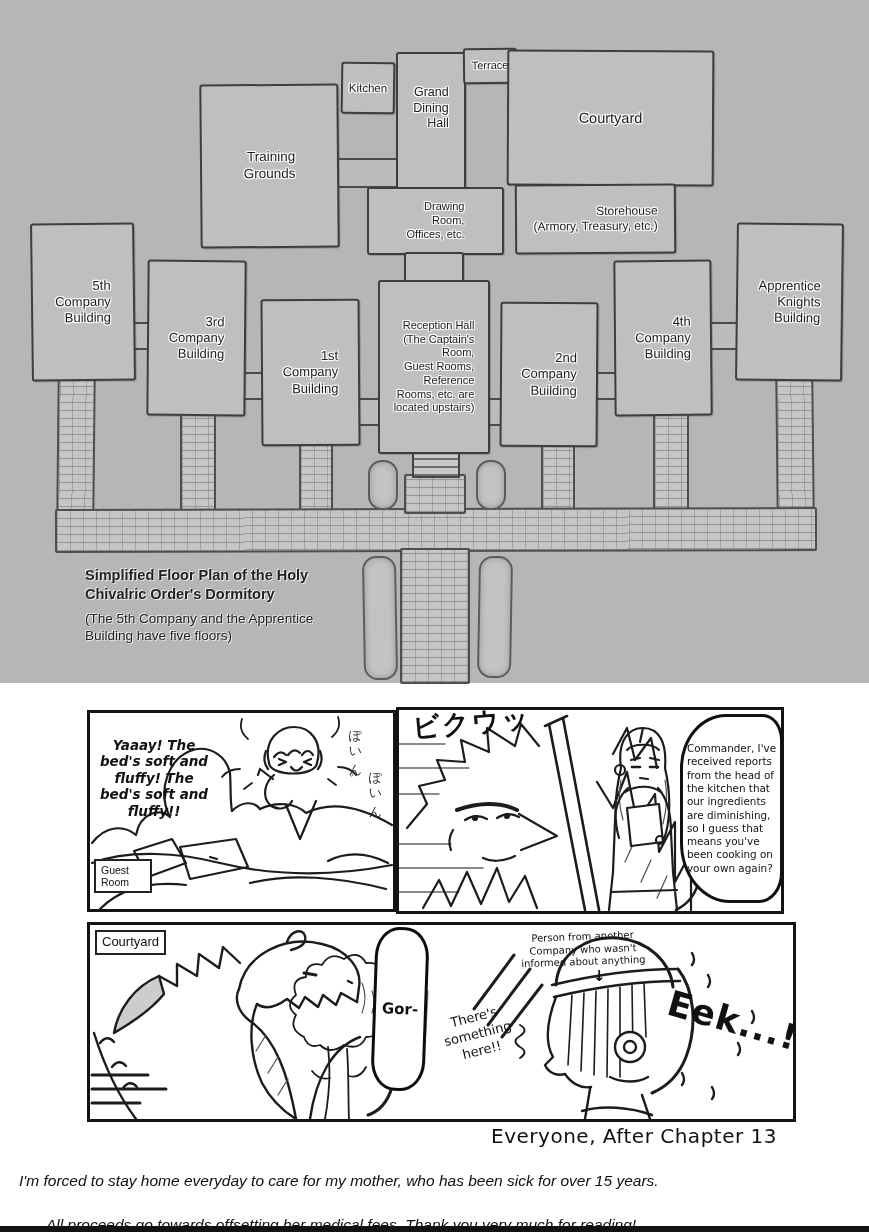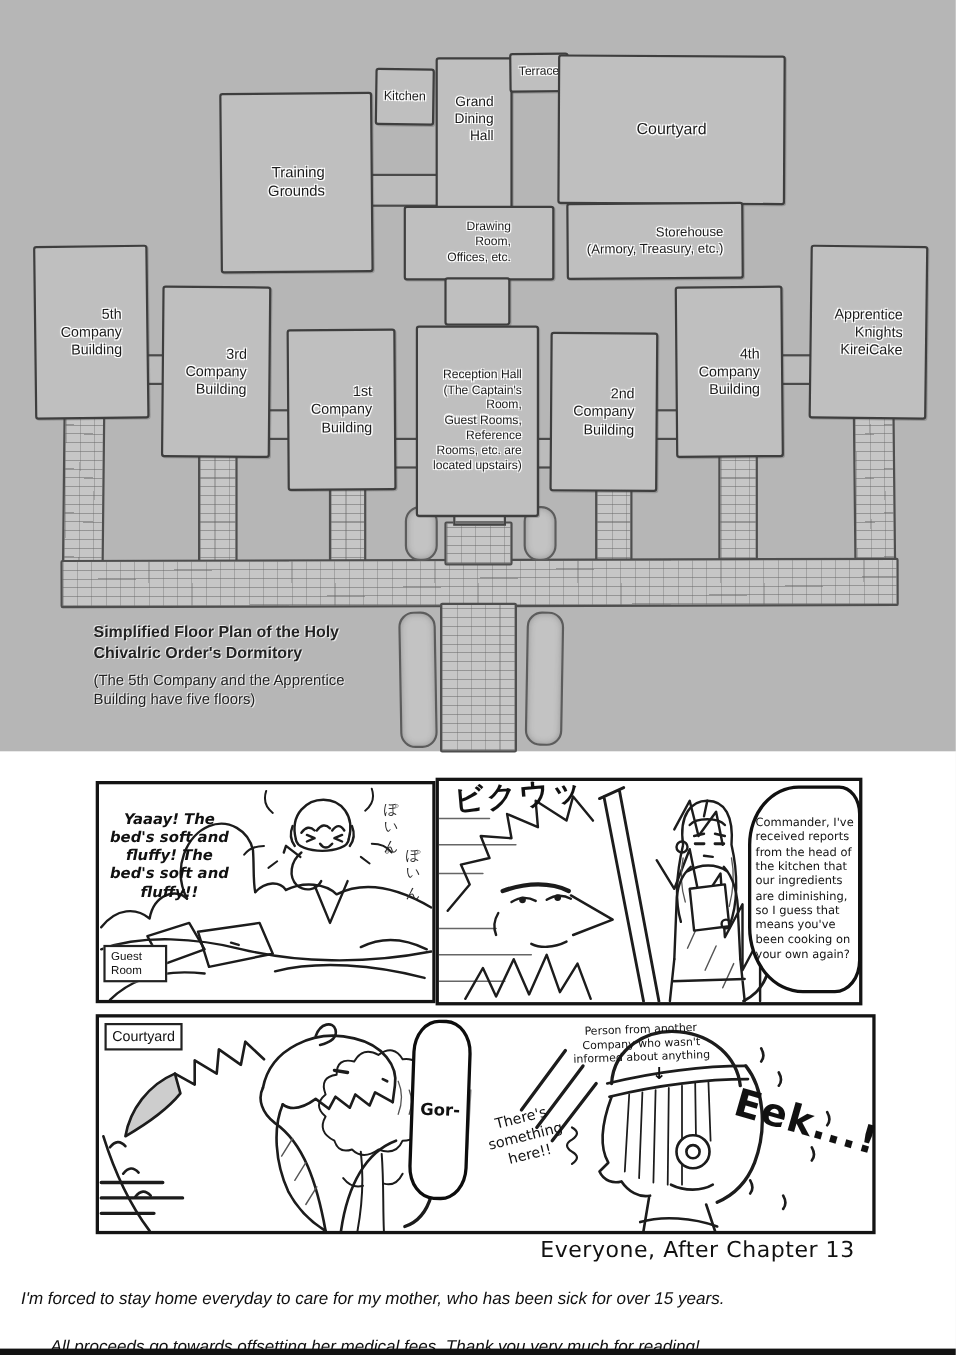--- a/index.html
+++ b/index.html
@@ -108,21 +108,21 @@
       <span class="rlabel" style="font-size:13px">3rd
 Company
 Building</span>
       </div>
     <div class="room" style="left:261px;top:299px;width:95px;height:143px;transform:rotate(-.4deg)">
       <span class="rlabel" style="font-size:13px">1st
 Company
 Building</span>
       </div>
     <div class="room" style="left:404px;top:252px;width:56px;height:40px"></div>
-    <div class="room" style="left:378px;top:296px;width:108px;height:170px">
+    <div class="room" style="left:378px;top:280px;width:108px;height:170px">
       <span class="rlabel" style="font-size:11px">Reception Hall
 (The Captain's
 Room,
 Guest Rooms,
 Reference
 Rooms, etc. are
 located upstairs)</span>
       </div>
     <div class="room" style="left:500px;top:302px;width:94px;height:141px;transform:rotate(.4deg)">
       <span class="rlabel" style="font-size:13px">2nd
@@ -130,21 +130,21 @@
 Building</span>
       </div>
     <div class="room" style="left:614px;top:260px;width:94px;height:152px;transform:rotate(-.5deg)">
       <span class="rlabel" style="font-size:13px">4th
 Company
 Building</span>
       </div>
     <div class="room" style="left:736px;top:223px;width:103px;height:154px;transform:rotate(.7deg)">
       <span class="rlabel" style="font-size:13px">Apprentice
 Knights
-KireiCake</span>
+Building</span>
       </div>
 
     <div id="plan-caption">
       <div class="t pre">Simplified Floor Plan of the Holy
 Chivalric Order's Dormitory</div>
       <div class="l pre">(The 5th Company and the Apprentice
 Building have five floors)</div>
     </div>
   </div>
 

